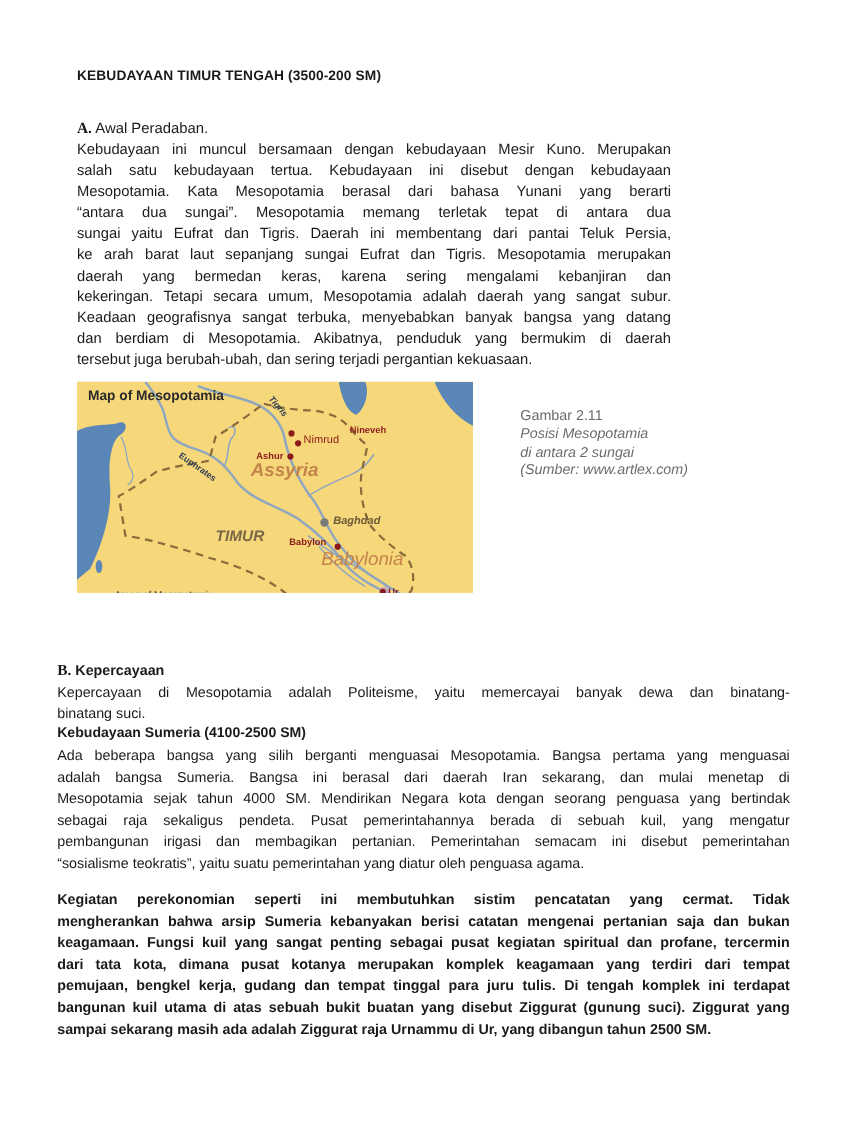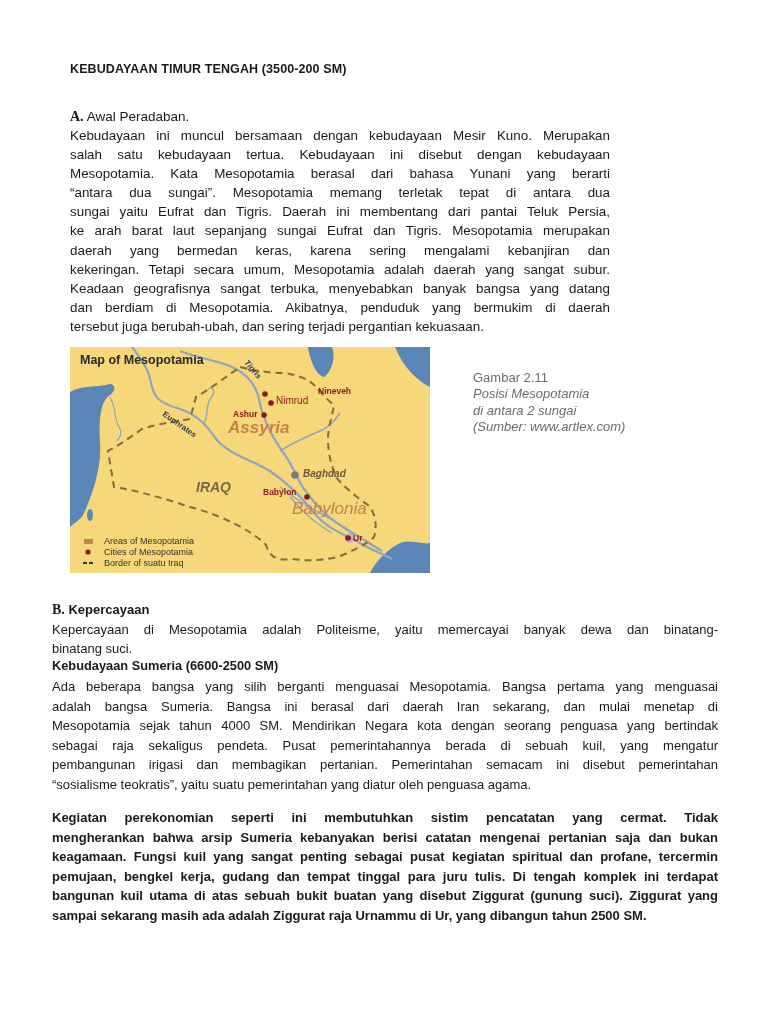--- a/index.html
+++ b/index.html
@@ -1,21 +1,21 @@
 <!DOCTYPE html>
 <html><head>
 <meta charset="utf-8">
 <style>
   html, body { margin:0; padding:0; background:#ffffff; }
   body { width:768px; height:1024px; position:relative; overflow:hidden; font-family:"Liberation Sans", sans-serif; color:#1a1a1a; }
   .doc-title { position:absolute; left:70px; top:62px; font-size:12.5px; font-weight:bold; letter-spacing:0.1px; }
   .sec-a-head { position:absolute; left:70px; top:109px; font-size:13.5px; }
   .sec-a-head .letter { font-family:"Liberation Serif", serif; font-weight:bold; font-size:14px; }
   .para-a { position:absolute; left:70px; top:126px; width:540px; font-size:13.4px; line-height:19.1px; text-align:justify; }
-  .map { position:absolute; left:70px; top:347px; width:360px; height:226px; background:#f6d77a; overflow:hidden; }
+  .map { position:absolute; left:70px; top:347px; width:360px; height:192px; background:#f6d77a; overflow:hidden; }
   .map svg { position:absolute; left:0; top:0; }
   .caption { position:absolute; left:461px; top:370px; font-size:13px; line-height:16.3px; color:#6b6b6b;margin-left:12px; }
   .caption .it { font-style:italic; }
   .sec-b-head { position:absolute; left:52px; top:602px; font-size:13px; font-weight:bold; }
   .sec-b-head .letter { font-family:"Liberation Serif", serif; font-size:14px; }
   .para-b { position:absolute; left:52px; top:620px; width:666px; font-size:13px; line-height:19px; text-align:justify; }
   .sub-head { position:absolute; left:52px; top:658px; font-size:12.8px; font-weight:bold; }
   .para-c { position:absolute; left:52px; top:677px; width:666px; font-size:13px; line-height:19.6px; text-align:justify; }
   .para-d { position:absolute; left:52px; top:808px; width:666px; font-size:13px; line-height:19.6px; text-align:justify;font-weight:bold; }
   .lines span { display:block; text-align:justify; text-align-last:justify; }
@@ -86,21 +86,21 @@
 
     <div style="position:absolute;left:10px;top:6px;font-size:12.5px;font-weight:bold;color:#2a2a2a;">Map of Mesopotamia</div>
     <div style="position:absolute;left:172px;top:18px;font-size:8px;font-weight:bold;font-style:italic;color:#2f3e55;transform:rotate(50deg);">Tigris</div>
     <div style="position:absolute;left:90px;top:73px;font-size:8px;font-weight:bold;color:#2f3e55;transform:rotate(35deg);">Euphrates</div>
 
     <div style="position:absolute;left:200px;top:39px;font-size:8.5px;font-weight:bold;color:#8b1a1a;margin-left:48px;">Nineveh</div>
     <div style="position:absolute;left:206px;top:48px;font-size:10px;font-weight:normal;color:#8b1a1a;">Nimrud</div>
     <div style="position:absolute;left:163px;top:62px;font-size:8.5px;font-weight:bold;color:#8b1a1a;">Ashur</div>
     <div style="position:absolute;left:158px;top:71px;font-size:17px;font-weight:bold;font-style:italic;color:#c4834a;">Assyria</div>
     <div style="position:absolute;left:233px;top:121px;font-size:10px;font-style:italic;font-weight:bold;color:#6b5a3a;">Baghdad</div>
-    <div style="position:absolute;left:126px;top:132px;font-size:14px;font-weight:bold;font-style:italic;color:#7a6848;">IRAQ</div>
+    <div style="position:absolute;left:126px;top:132px;font-size:14px;font-weight:bold;font-style:italic;color:#7a6848;">TIMUR</div>
     <div style="position:absolute;left:193px;top:140px;font-size:8.5px;font-weight:bold;color:#8b1a1a;">Babylon</div>
     <div style="position:absolute;left:222px;top:152px;font-size:17px;font-weight:normal;font-style:italic;color:#c4834a;">Babylonia</div>
     <div style="position:absolute;left:283px;top:186px;font-size:8.5px;font-weight:bold;color:#8b1a1a;">Ur</div>
 
     <div style="position:absolute;left:34px;top:189px;font-size:9px;color:#333;">Areas of Mesopotamia</div>
     <div style="position:absolute;left:34px;top:200px;font-size:9px;color:#333;">Cities of Mesopotamia</div>
     <div style="position:absolute;left:34px;top:211px;font-size:9px;color:#333;">Border of suatu Iraq</div>
   </div>
 
   <div class="caption">
@@ -113,33 +113,34 @@
   <div class="sec-b-head">
     <span class="letter">B.</span>
     <span>Kepercayaan</span>
   </div>
 
   <div class="para-b lines">
     <span>Kepercayaan di Mesopotamia adalah Politeisme, yaitu memercayai banyak dewa dan binatang-</span>
     <span class="last">binatang suci.</span>
   </div>
 
-  <div class="sub-head">Kebudayaan Sumeria (6600-2500 SM)</div>
+  <div class="sub-head">Kebudayaan Sumeria (4100-2500 SM)</div>
 
   <div class="para-c lines">
     <span>Ada beberapa bangsa yang silih berganti menguasai Mesopotamia. Bangsa pertama yang menguasai</span>
     <span>adalah bangsa Sumeria. Bangsa ini berasal dari daerah Iran sekarang, dan mulai menetap di</span>
     <span>Mesopotamia sejak tahun 4000 SM. Mendirikan Negara kota dengan seorang penguasa yang bertindak</span>
     <span>sebagai raja sekaligus pendeta. Pusat pemerintahannya berada di sebuah kuil, yang mengatur</span>
     <span>pembangunan irigasi dan membagikan pertanian. Pemerintahan  semacam ini disebut pemerintahan</span>
     <span class="last">“sosialisme teokratis”, yaitu suatu pemerintahan yang diatur oleh penguasa agama.</span>
   </div>
 
   <div class="para-d lines">
     <span>Kegiatan perekonomian seperti ini membutuhkan sistim pencatatan yang cermat. Tidak</span>
     <span>mengherankan bahwa arsip Sumeria kebanyakan berisi catatan mengenai pertanian saja dan bukan</span>
     <span>keagamaan. Fungsi kuil yang sangat penting sebagai pusat kegiatan spiritual dan profane, tercermin</span>
+    <span>dari tata kota, dimana pusat kotanya merupakan komplek keagamaan yang terdiri dari tempat</span>
     <span>pemujaan, bengkel kerja, gudang dan tempat tinggal para juru tulis. Di tengah komplek ini terdapat</span>
     <span>bangunan kuil utama di atas sebuah bukit buatan yang disebut Ziggurat (gunung suci). Ziggurat yang</span>
     <span class="last">sampai sekarang masih ada adalah Ziggurat raja Urnammu di Ur, yang dibangun tahun 2500 SM.</span>
   </div>
 
 </div>
 
 </body></html>

